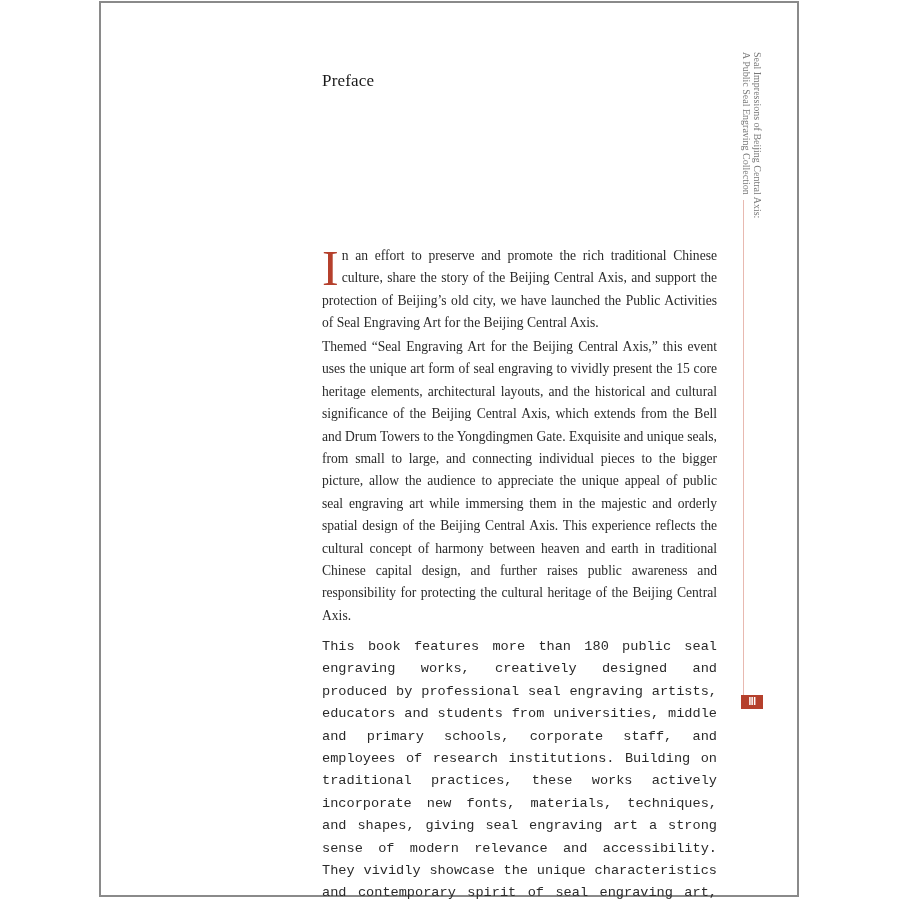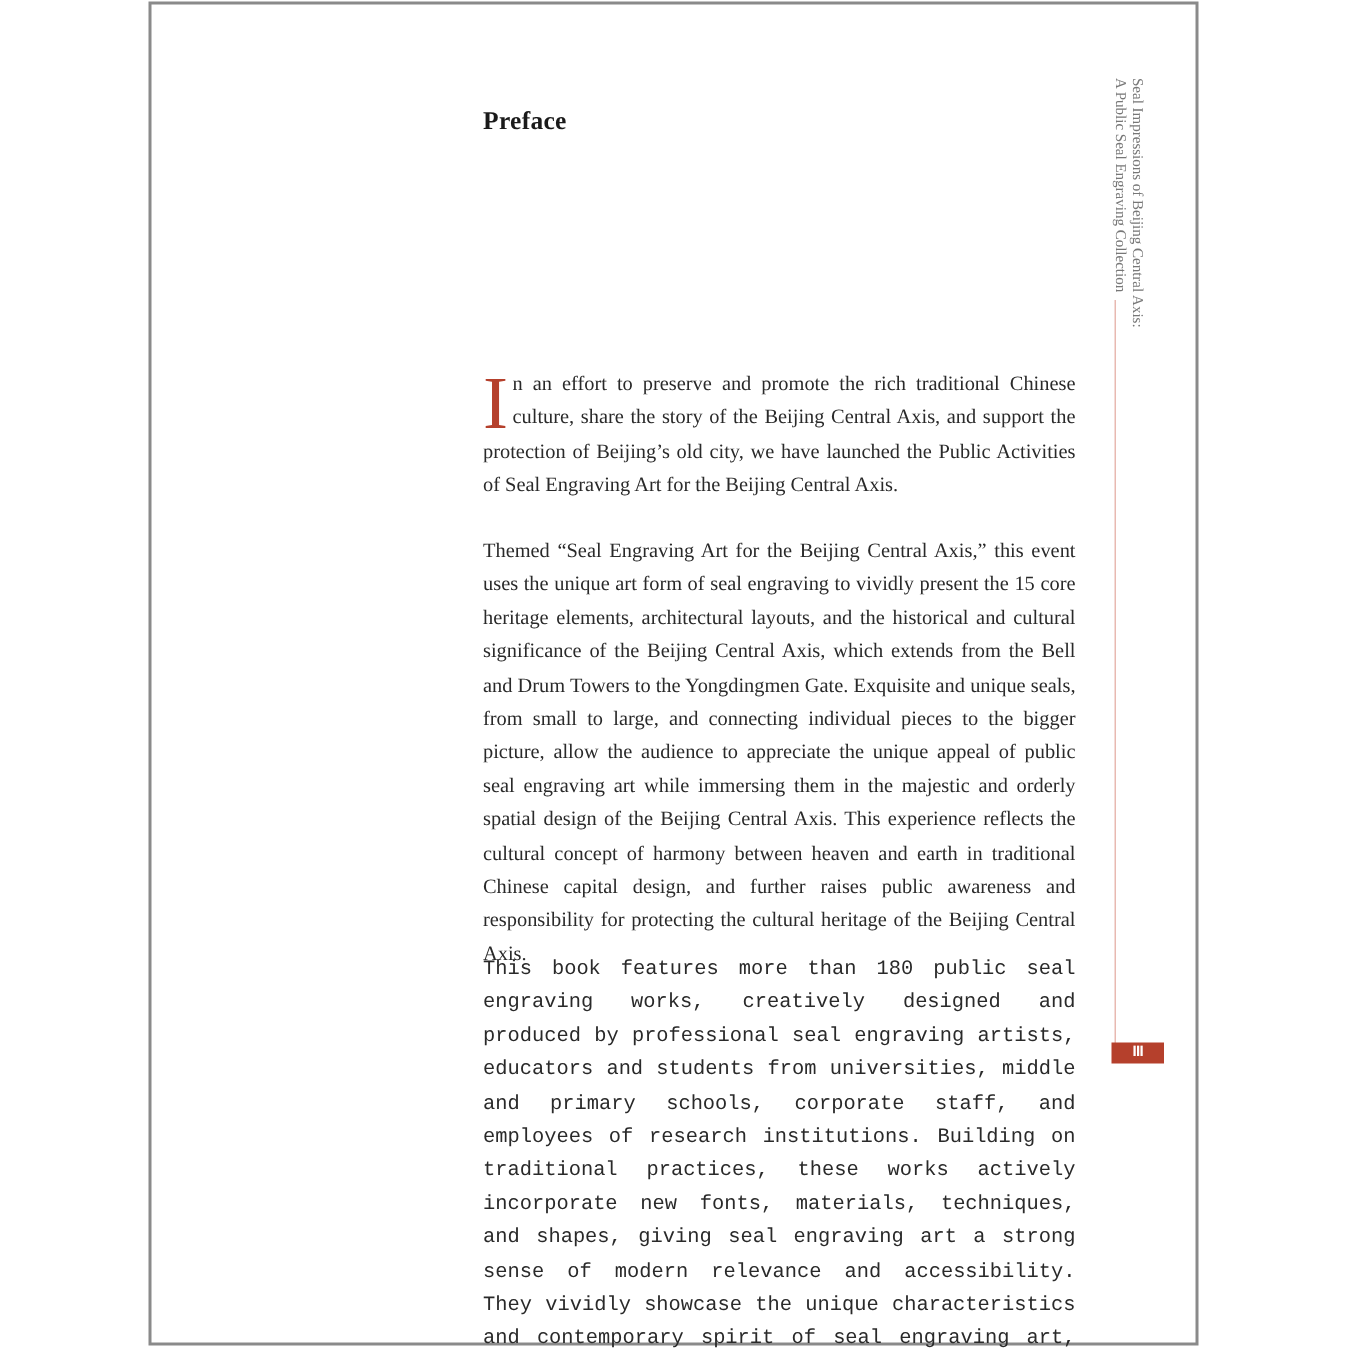--- a/index.html
+++ b/index.html
@@ -5,47 +5,47 @@
   html, body { margin: 0; padding: 0; background: #ffffff; }
   body { width: 900px; height: 900px; position: relative; overflow: hidden; font-family: "Liberation Serif", "DejaVu Serif", serif; }
   .page {
     position: absolute; left: 99px; top: 1px; width: 700px; height: 896px;
     border-left: 2px solid #8a8a8a; border-top: 2px solid #8a8a8a;
     border-right: 2px solid #8a8a8a; border-bottom: 2px solid #8a8a8a;
     background: #ffffff; box-sizing: border-box;
   }
   .title {
     position: absolute; left: 322px; top: 71px;
-    font-size: 17px; font-weight: bold; color: #1a1a1a; letter-spacing: 0.2px;
+    font-size: 17px; font-weight: normal; color: #1a1a1a; letter-spacing: 0.2px;
   }
   .body-text {
     position: absolute; left: 322px; width: 395px;
     font-size: 13.6px; line-height: 22.4px; color: #2a2a2a;
     text-align: justify; text-align-last: left;
   }
   .p1 { top: 245px; }
-  .p2 { top: 356px; }
+  .p2 { top: 336px; }
   .p3 { top: 636px; font-family: Liberation Mono, monospace; }
   .dropcap {
     float: left; color: #b5402c; font-size: 50px; line-height: 40px;
     margin: 3px 3px 0 0; font-family: "Liberation Serif", serif;
   }
   .side-title {
     position: absolute; left: 741px; top: 52px;
     writing-mode: vertical-rl; transform: rotate(180deg); transform: none;
     font-size: 10px; line-height: 11px; color: #777777;
     white-space: nowrap;
   }
   .side-title .line1, .side-title .line2 { display: block; }
   .side-rule {
     position: absolute; left: 743px; top: 200px; width: 1px; height: 496px;
     background: #e8b9b1;
   }
   .page-num {
-    position: absolute; left: 741px; top: 695px; width: 35px; height: 14px;
+    position: absolute; left: 741px; top: 695px; width: 22px; height: 14px;
     background: #b5402c; color: #ffffff; font-size: 10px; font-weight: bold;
     line-height: 14px; text-align: center; letter-spacing: -0.5px;
     font-family: "Liberation Sans", sans-serif;
   }
 </style>
 </head>
 <body>
 
 <div class="page"></div>
 

